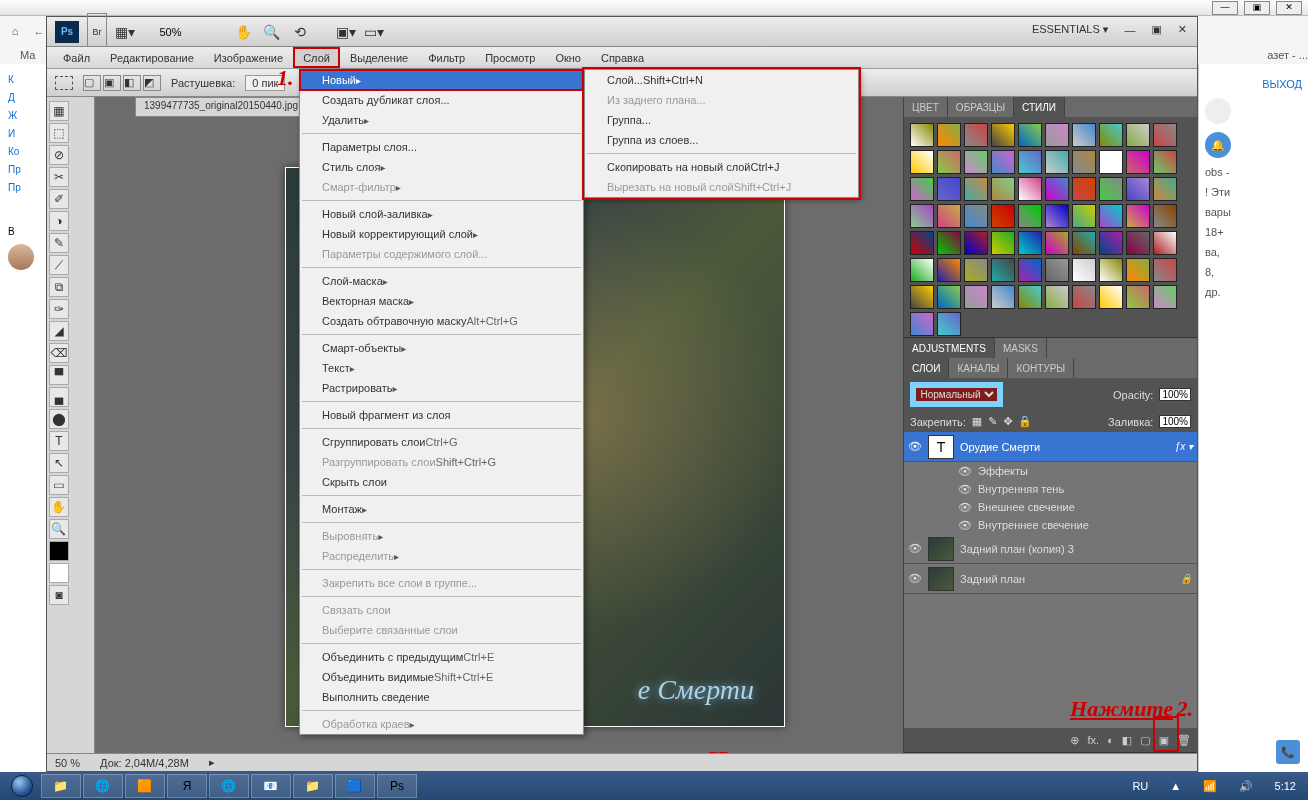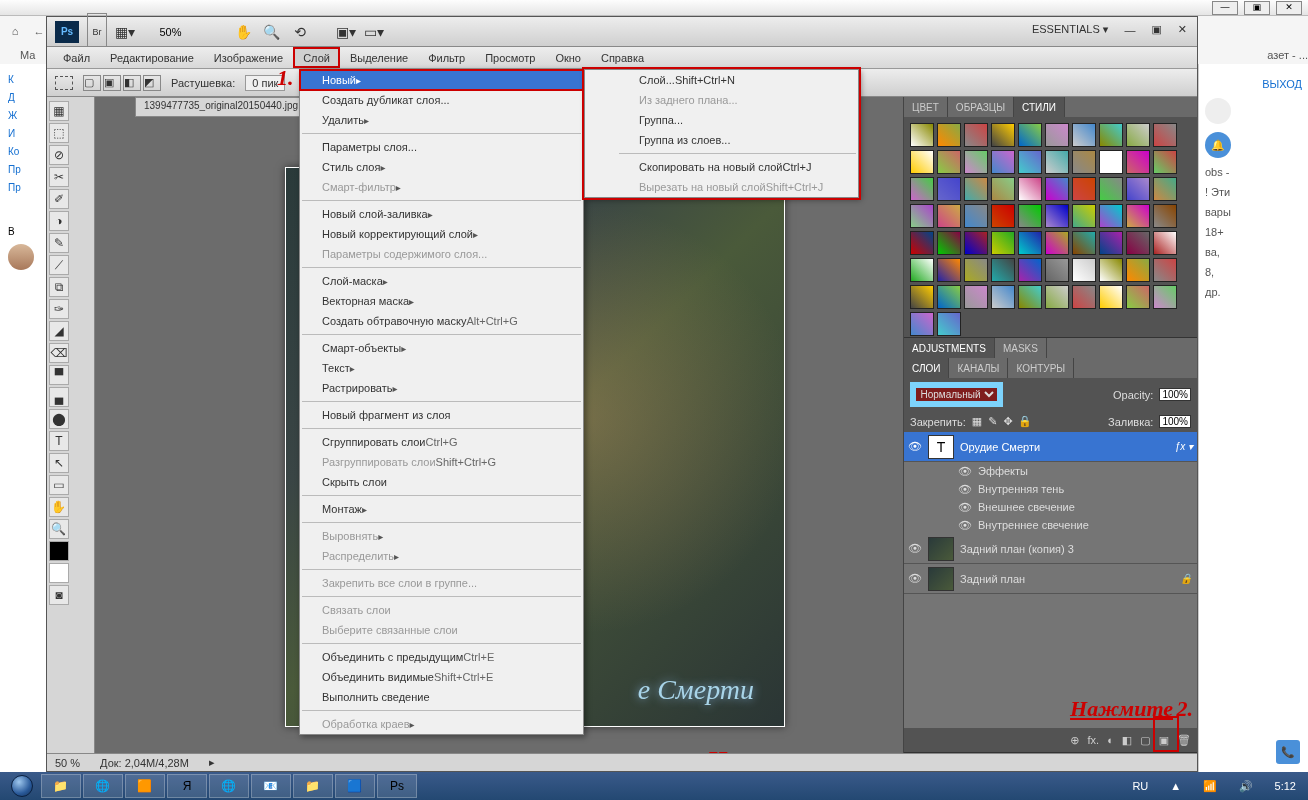--- a/index.html
+++ b/index.html
@@ -42,21 +42,21 @@
 .dropdown { position: absolute; top: 22px; left: 252px; width: 285px; background: #f0f0f0; border: 1px solid #888; box-shadow: 2px 2px 6px rgba(0,0,0,0.4); z-index: 10; }
 .dropdown-item { height: 20px; display: flex; align-items: center; justify-content: flex-start; padding: 0 18px 0 22px; font-size: 11px; color: #333; }
 .dropdown-item.has-arrow::after { content: "▸"; color: #555; font-size: 10px; }
 .dropdown-item.hl-row { background: #3874d1; color: #fff; outline: 2px solid #c00; outline-offset: -1px; }
 .dropdown-item.hl-row::after { color: #fff; }
 .dropdown-item.disabled { color: #999; }
 .dropdown-sep { height: 1px; background: #bbb; margin: 3px 2px; }
 .dropdown .shortcut { color: #666; }
 
 .submenu { position: absolute; top: 22px; left: 537px; width: 275px; background: #f0f0f0; border: 1px solid #888; box-shadow: 2px 2px 6px rgba(0,0,0,0.4); z-index: 11; }
-.submenu.outlined { outline: 2px solid #c00; outline-offset: 0; padding-left: 32px; }
+.submenu.outlined { outline: 2px solid #c00; outline-offset: 0; }
 
 .ps-panels { position: absolute; right: 0; top: 0; bottom: 0; width: 294px; background: #6c6c6c; border-left: 1px solid #444; display: flex; flex-direction: column; }
 .panel { background: #535353; border-bottom: 1px solid #333; }
 .panel-tabs { height: 20px; background: #6a6a6a; display: flex; align-items: stretch; }
 .panel-tab { padding: 2px 8px; font-size: 10px; color: #ccc; display: flex; align-items: center; border-right: 1px solid #444; }
 .panel-tab.active { background: #535353; color: #fff; }
 .styles-grid { padding: 6px; display: flex; flex-wrap: wrap; gap: 3px; background: #535353; height: 220px; overflow: hidden; align-content: flex-start; }
 .style-sw { width: 24px; height: 24px; border: 1px solid #222; background: linear-gradient(45deg, var(--c1), var(--c2)); }
 .adj-panel { height: 20px; }
 .layers-panel { flex: 1; display: flex; flex-direction: column; }
@@ -194,21 +194,21 @@
           <span>Смарт-фильтр</span>
         </div>
         <div class="dropdown-sep"></div>
         <div class="dropdown-item has-arrow">
           <span>Новый слой-заливка</span>
         </div>
         <div class="dropdown-item has-arrow">
           <span>Новый корректирующий слой</span>
         </div>
         <div class="dropdown-item disabled">
-          <span>Параметры содержимого слоя...</span>
+          <span>Параметры содержимого слой...</span>
         </div>
         <div class="dropdown-sep"></div>
         <div class="dropdown-item has-arrow">
           <span>Слой-маска</span>
         </div>
         <div class="dropdown-item has-arrow">
           <span>Векторная маска</span>
         </div>
         <div class="dropdown-item">
           <span>Создать обтравочную маску</span>

